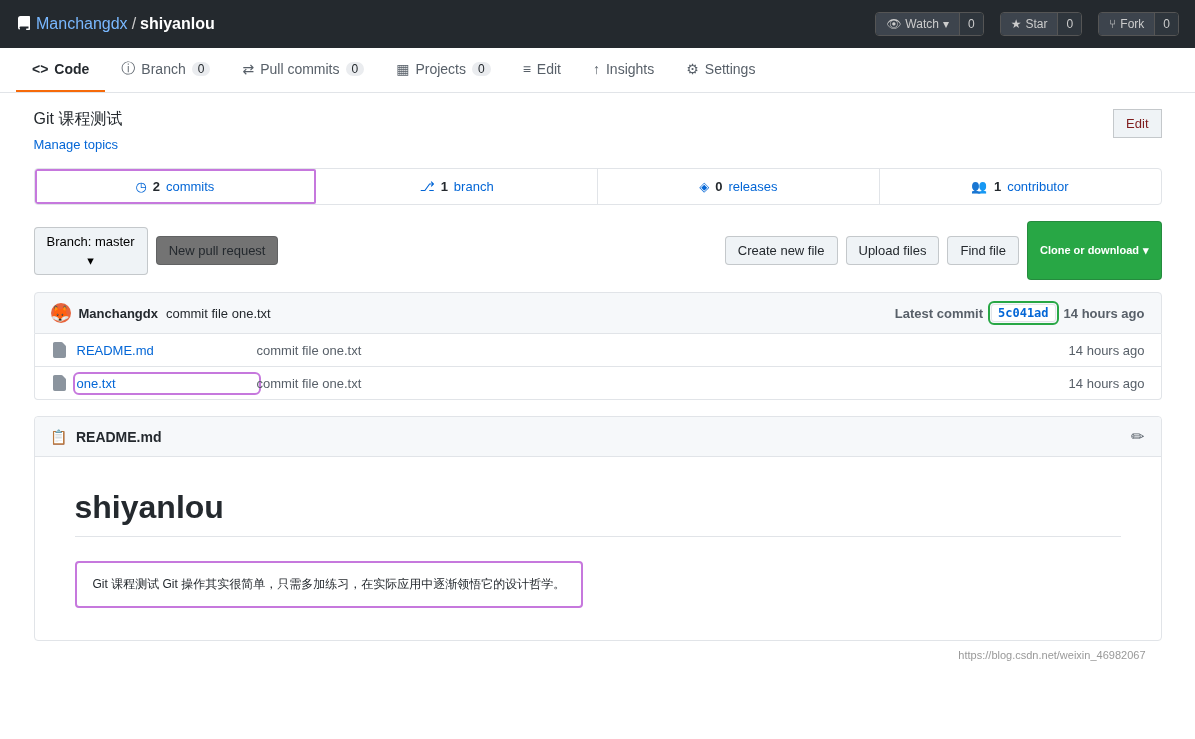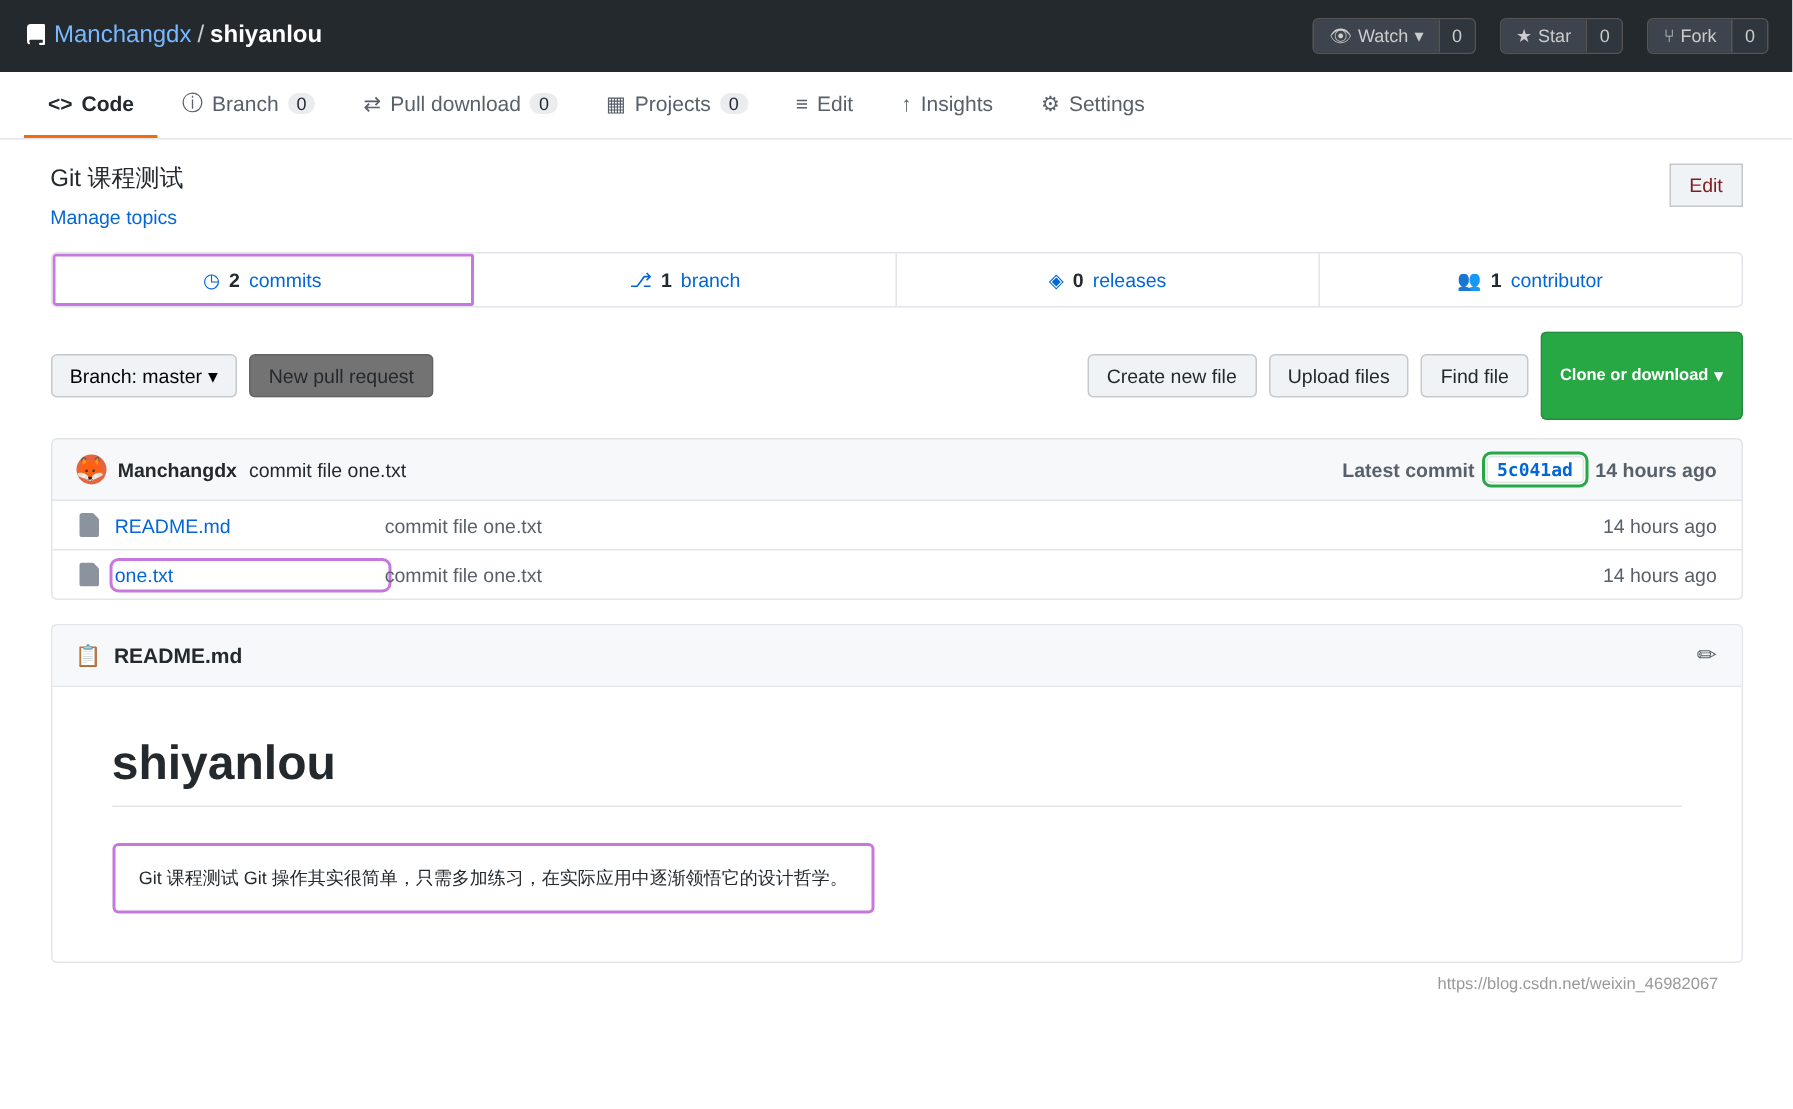--- a/index.html
+++ b/index.html
@@ -32,21 +32,21 @@
     
     
     .stats-bar { display: flex; border: 1px solid #e1e4e8; border-radius: 4px; margin: 16px 0; overflow: hidden; }
     .stat-item { flex: 1; padding: 10px 16px; display: flex; align-items: center; justify-content: center; gap: 6px; font-size: 13px; color: #0366d6; text-decoration: none; border-right: 1px solid #e1e4e8; cursor: pointer; }
     .stat-item:last-child { border-right: none; }
     .stat-item.highlighted { outline: 2px solid #c678dd; outline-offset: -2px; border-radius: 2px; }
     .stat-number { font-weight: 600; color: #24292e; }
     
     
     .file-toolbar { display: flex; align-items: center; gap: 8px; margin-bottom: 12px; flex-wrap: wrap; }
-    .branch-selector { background: #eff3f6; border: 1px solid rgba(27,31,35,.2); border-radius: 4px; padding: 6px 12px; font-size: 13px; cursor: pointer; display: flex; align-items: center; gap: 4px; }
+    .branch-selector { background: #eff3f6; border: 1px solid rgba(27,31,35,.2); border-radius: 4px; padding: 6px 12px; font-size: 13px; cursor: pointer; display: flex; align-items: center; gap: 4px; flex-direction: column; }
     .new-pr-btn { background: #737373; border: 1px solid rgba(27,31,35,.2); border-radius: 4px; padding: 6px 12px; font-size: 13px; cursor: pointer; color: #24292e; }
     .toolbar-spacer { flex: 1; }
     .toolbar-btn { background: #eff3f6; border: 1px solid rgba(27,31,35,.2); border-radius: 4px; padding: 6px 12px; font-size: 13px; cursor: pointer; color: #24292e; }
     .clone-btn { background: #28a745; border: 1px solid rgba(27,31,35,.2); border-radius: 4px; padding: 22px 12px; font-size: 11px; cursor: pointer; color: #fff; font-weight: 600; display: flex; gap: 4px; }
     
     
     .commit-bar { display: flex; align-items: center; justify-content: space-between; background: #f6f8fa; border: 1px solid #e1e4e8; border-radius: 4px 4px 0 0; padding: 10px 16px; }
     .commit-bar-left { display: flex; align-items: center; gap: 8px; }
     .avatar { width: 20px; height: 20px; border-radius: 50%; background: #e8643c; display: flex; align-items: center; justify-content: center; font-size: 10px; overflow: hidden; }
     .commit-author { font-weight: 600; color: #24292e; font-size: 13px; }
@@ -121,21 +121,21 @@
     <span>&lt;&gt;</span>
     <span>Code</span>
   </a>
   <a class="nav-tab">
     <span>ⓘ</span>
     <span>Branch</span>
     <span class="tab-count">0</span>
   </a>
   <a class="nav-tab">
     <span>⇄</span>
-    <span>Pull download</span>
+    <span>Pull commits</span>
     <span class="tab-count">0</span>
   </a>
   <a class="nav-tab">
     <span>▦</span>
     <span>Projects</span>
     <span class="tab-count">0</span>
   </a>
   <a class="nav-tab">
     <span>≡</span>
     <span>Edit</span>

